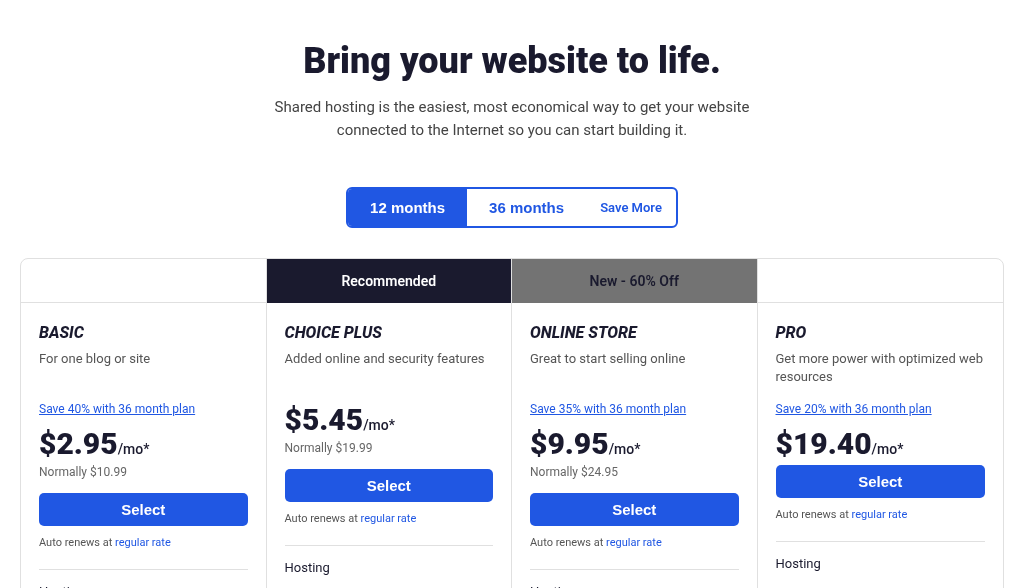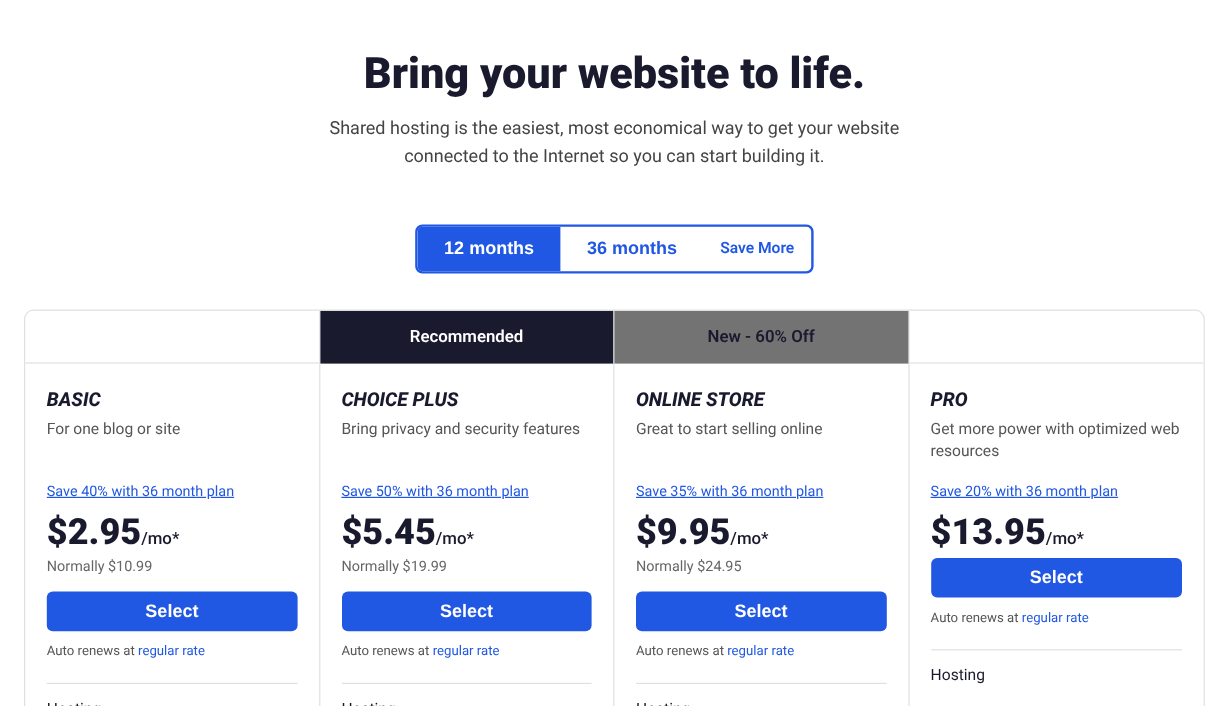--- a/index.html
+++ b/index.html
@@ -235,22 +235,21 @@
     <div class="features-section">
       <div class="features-label">Hosting</div>
 
     </div>
   </div>
       </div>
       <div class="plan-col">
         <div class="plan-badge recommended">Recommended</div>
         <div class="plan-body">
     <div class="plan-name">CHOICE PLUS</div>
-    <div class="plan-tagline">Bring privacy and security features</div>
-    <a class="save-link">Save 50% with 36 month plan</a>
+    <div class="plan-tagline">Added online and security features</div>
     <div class="plan-price">
       <span class="amount">$5.45</span><span class="per">/mo*</span>
     </div>
     <div class="plan-normal">Normally $19.99</div>
     <button class="select-btn">Select</button>
     <div class="auto-renew">Auto renews at <a href="#">regular rate</a></div>
     <div class="features-section">
       <div class="features-label">Hosting</div>
 
     </div>
@@ -274,21 +273,21 @@
     </div>
   </div>
       </div>
       <div class="plan-col">
         <div class="plan-badge empty"></div>
         <div class="plan-body">
     <div class="plan-name">PRO</div>
     <div class="plan-tagline">Get more power with optimized web resources</div>
     <a class="save-link">Save 20% with 36 month plan</a>
     <div class="plan-price">
-      <span class="amount">$13.95</span><span class="per">/mo*</span>
+      <span class="amount">$19.40</span><span class="per">/mo*</span>
     </div>
     <button class="select-btn">Select</button>
     <div class="auto-renew">Auto renews at <a href="#">regular rate</a></div>
     <div class="features-section">
       <div class="features-label">Hosting</div>
 
     </div>
   </div>
       </div>
     </div>

